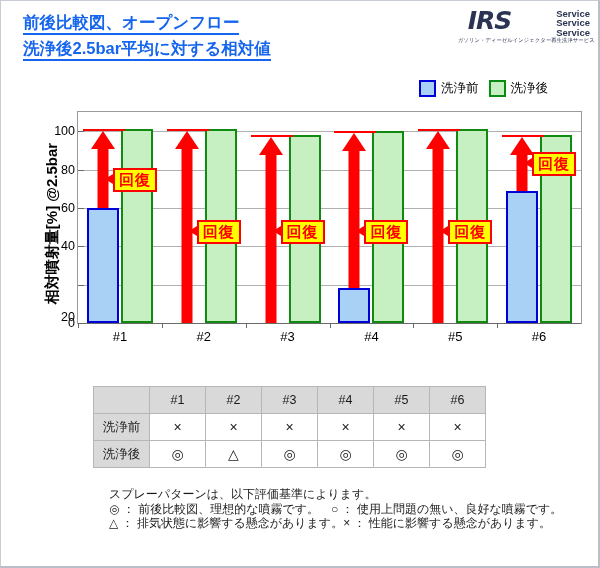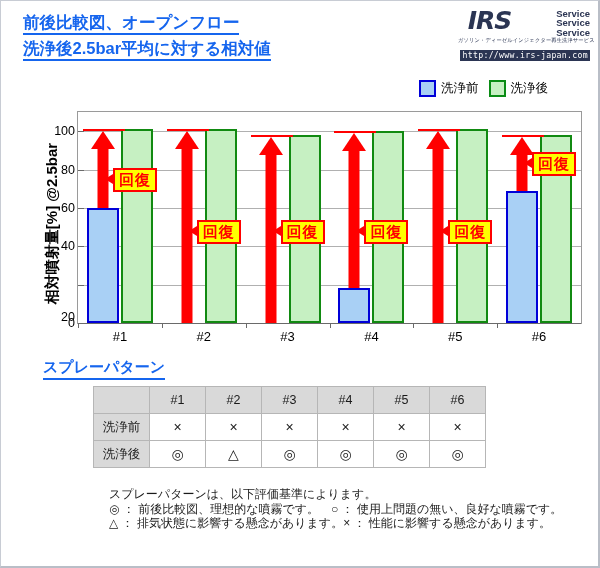--- a/index.html
+++ b/index.html
@@ -221,21 +221,20 @@
   <div class="logo">
     <div class="logo-top">
       <div class="logo-irs">IRS</div>
       <div class="logo-words">
         <div>Service</div>
         <div>Service</div>
         <div>Service</div>
       </div>
     </div>
     <div class="logo-jp">ガソリン・ディーゼルインジェクター再生洗浄サービス</div>
-    <div class="logo-url">http://www.irs-japan.com</div>
   </div>
 
   <div class="legend">
     <div class="legend-item">
       <span class="legend-sw before"></span>
       <span class="legend-label">洗浄前</span>
     </div>
     <div class="legend-item">
       <span class="legend-sw after"></span>
       <span class="legend-label">洗浄後</span>
@@ -324,21 +323,20 @@
         <div class="redmark" style="left: 424.083px; width: 42px; top: 23.0182px;"></div>
         <div class="arrow" style="left: 432.083px; width: 24px; top: 25.0182px; height: 53.6273px;">
           <div class="shaft" style="height: 37.6273px;"></div>
           <div class="head"></div>
         </div>
         <div class="kaifuku" style="top: 40px; left: 454.083px;">回復</div>
         <div class="pointer" style="left: 446.083px; top: 46px;"></div>
       </div>
   </div>
 
-  <div class="sp-title">スプレーパターン</div>
 
   <table class="sp-table">
     <thead>
       <tr>
         <th class="corner"></th>
         <th class="hdr">#1</th>
         <th class="hdr">#2</th>
         <th class="hdr">#3</th>
         <th class="hdr">#4</th>
         <th class="hdr">#5</th>

